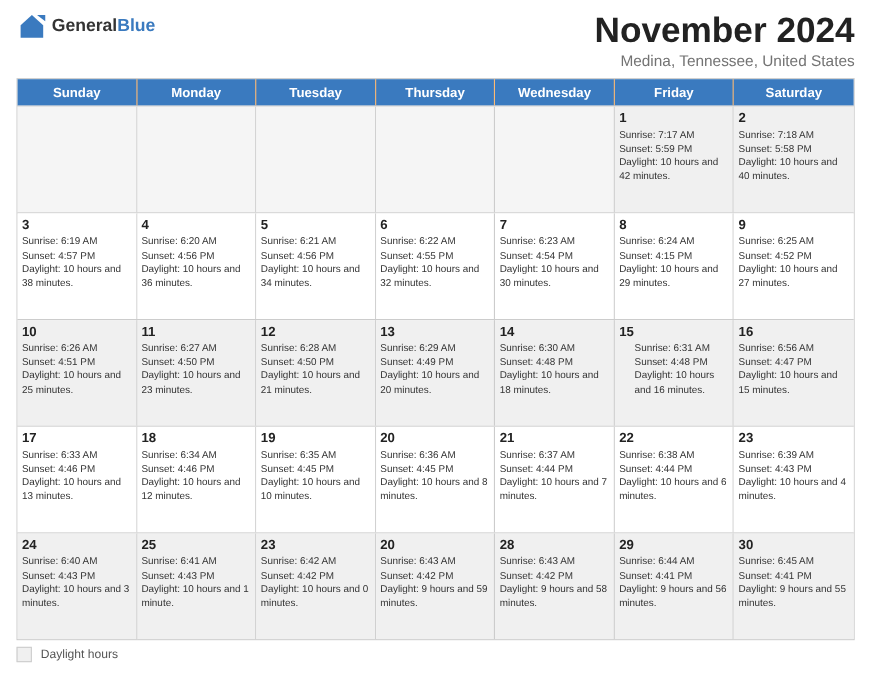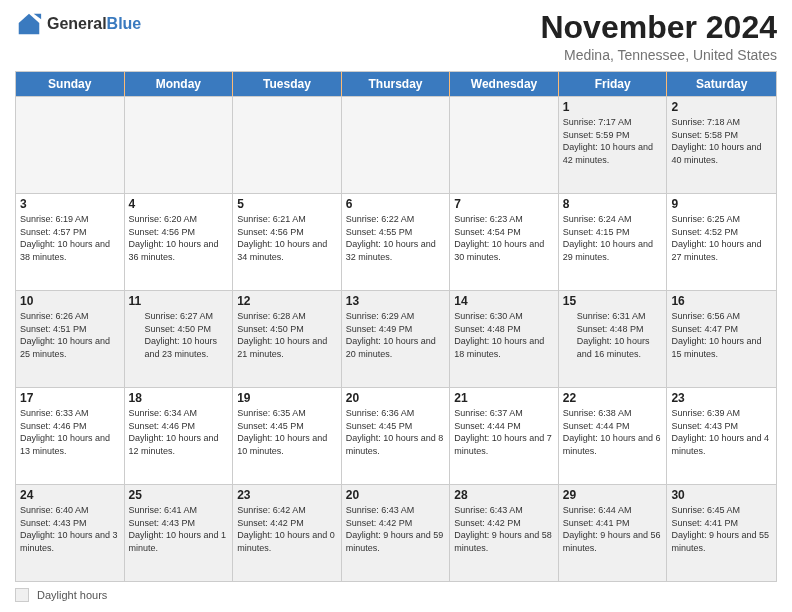--- a/index.html
+++ b/index.html
@@ -236,21 +236,21 @@
         </div>
         <div class="cal-week">
           <div class="cal-cell shaded">
             <div class="day-number">10</div>
             <div class="day-info" style="white-space: pre-line;">Sunrise: 6:26 AM
 Sunset: 4:51 PM
 Daylight: 10 hours and 25 minutes.</div>
           </div>
           <div class="cal-cell shaded">
             <div class="day-number">11</div>
-            <div class="day-info" style="white-space: pre-line; margin-left: 16px;">Sunrise: 6:27 AM
+            <div class="day-info" style="white-space: pre-line;">Sunrise: 6:27 AM
 Sunset: 4:50 PM
 Daylight: 10 hours and 23 minutes.</div>
           </div>
           <div class="cal-cell shaded">
             <div class="day-number">12</div>
             <div class="day-info" style="white-space: pre-line;">Sunrise: 6:28 AM
 Sunset: 4:50 PM
 Daylight: 10 hours and 21 minutes.</div>
           </div>
           <div class="cal-cell shaded">

